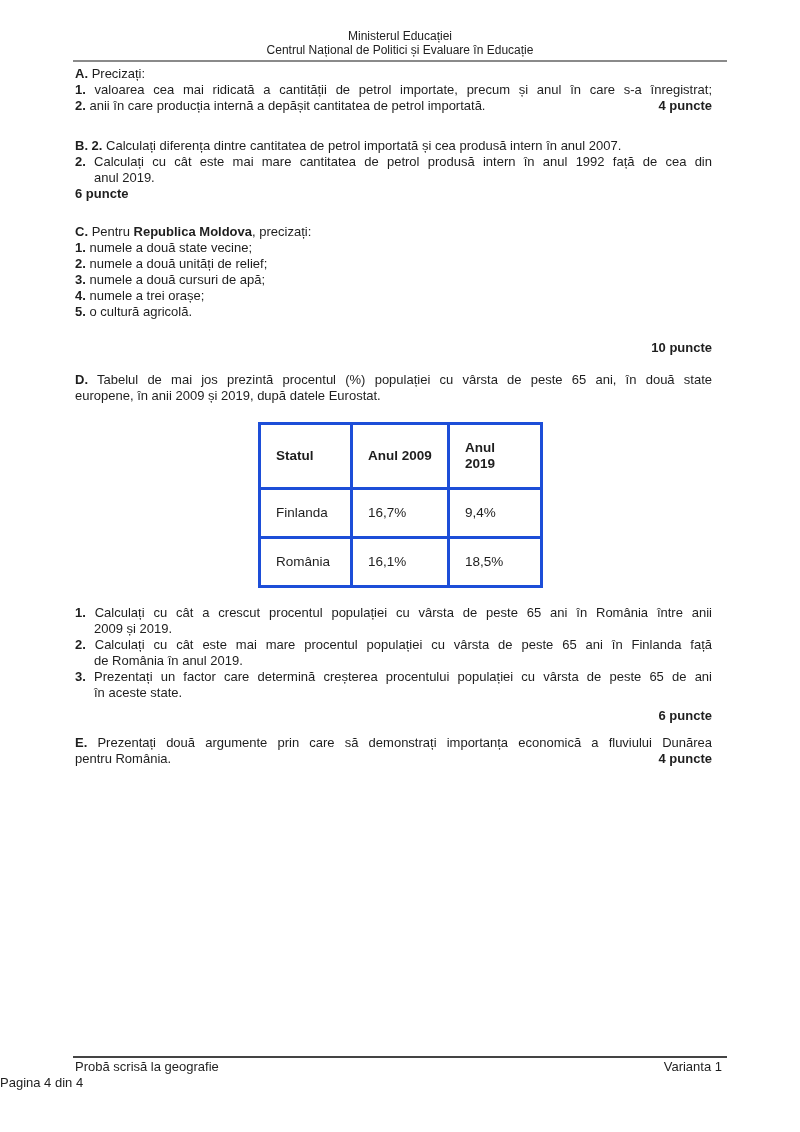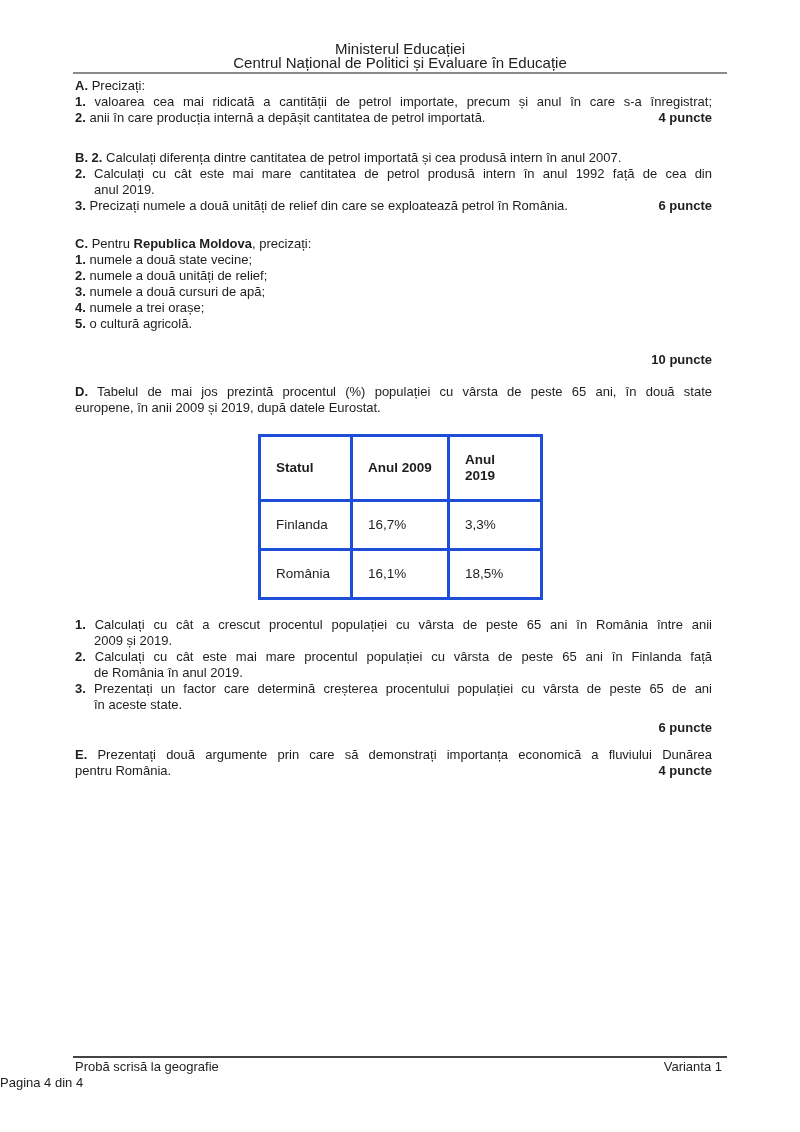--- a/index.html
+++ b/index.html
@@ -2,21 +2,21 @@
 <html><head>
 <meta charset="utf-8">
 <style>
   html,body { margin:0; padding:0; background:#e8e8e8; }
   .page {
     position:relative; width:800px; height:1132px; margin:0 auto;
     background:#ffffff; color:#1e1e1e;
     font-family:"Liberation Sans","DejaVu Sans",sans-serif;
     font-size:13px; line-height:16px; overflow:hidden;
   }
-  .hdr { padding-top:42px; text-align:center; font-size:15px; line-height:13.5px; color:#222; }
+  .hdr { padding-top:30px; text-align:center; font-size:12px; line-height:13.5px; color:#222; }
   .rule-top { margin:3px 0 0 73px; width:654px; border-top:2px solid #8a8a8a; }
   .content { margin:4px 88px 0 75px; }
   .line { min-height:16px; }
   .jline { text-align:justify; text-align-last:justify; }
   .cont { padding-left:19px; }
   .flexline { display:flex; justify-content:space-between; }
   .b { font-weight:bold; }
   .points-line { text-align:right; font-weight:bold; }
   .sec-b { margin-top:24px; }
   .sec-c { margin-top:22px; }
@@ -61,21 +61,20 @@
         <span><span class="b">2.</span> <span>anii în care producția internă a depășit cantitatea de petrol importată.</span></span>
         <span class="b">4 puncte</span>
       </div>
     </div>
 
     <div class="sec sec-b">
       <div class="line"><span class="b">B. 2.</span> <span>Calculați diferența dintre cantitatea de petrol importată și cea produsă intern în anul 2007.</span></div>
       <div class="line jline"><span class="b">2.</span> <span>Calculați cu cât este mai mare cantitatea de petrol produsă intern în anul 1992 față de cea din</span></div>
       <div class="line cont"><span>anul 2019.</span></div>
       <div class="line flexline">
-        <span><span class="b">3.</span> <span>Precizați numele a două unități de relief din care se exploatează petrol în România.</span></span>
         <span class="b">6 puncte</span>
       </div>
     </div>
 
     <div class="sec sec-c">
       <div class="line"><span class="b">C.</span> <span>Pentru</span> <span class="b">Republica Moldova</span><span>, precizați:</span></div>
       <div class="line"><span class="b">1.</span> <span>numele a două state vecine;</span></div>
       <div class="line"><span class="b">2.</span> <span>numele a două unități de relief;</span></div>
       <div class="line"><span class="b">3.</span> <span>numele a două cursuri de apă;</span></div>
       <div class="line"><span class="b">4.</span> <span>numele a trei orașe;</span></div>
@@ -97,21 +96,21 @@
           <tr>
             <th>Statul</th>
             <th>Anul 2009</th>
             <th>Anul 2019</th>
           </tr>
         </thead>
         <tbody>
           <tr>
             <td>Finlanda</td>
             <td>16,7%</td>
-            <td>3,3%</td>
+            <td>9,4%</td>
           </tr>
           <tr>
             <td>România</td>
             <td>16,1%</td>
             <td>18,5%</td>
           </tr>
         </tbody>
       </table>
 
       <div class="d-items">

